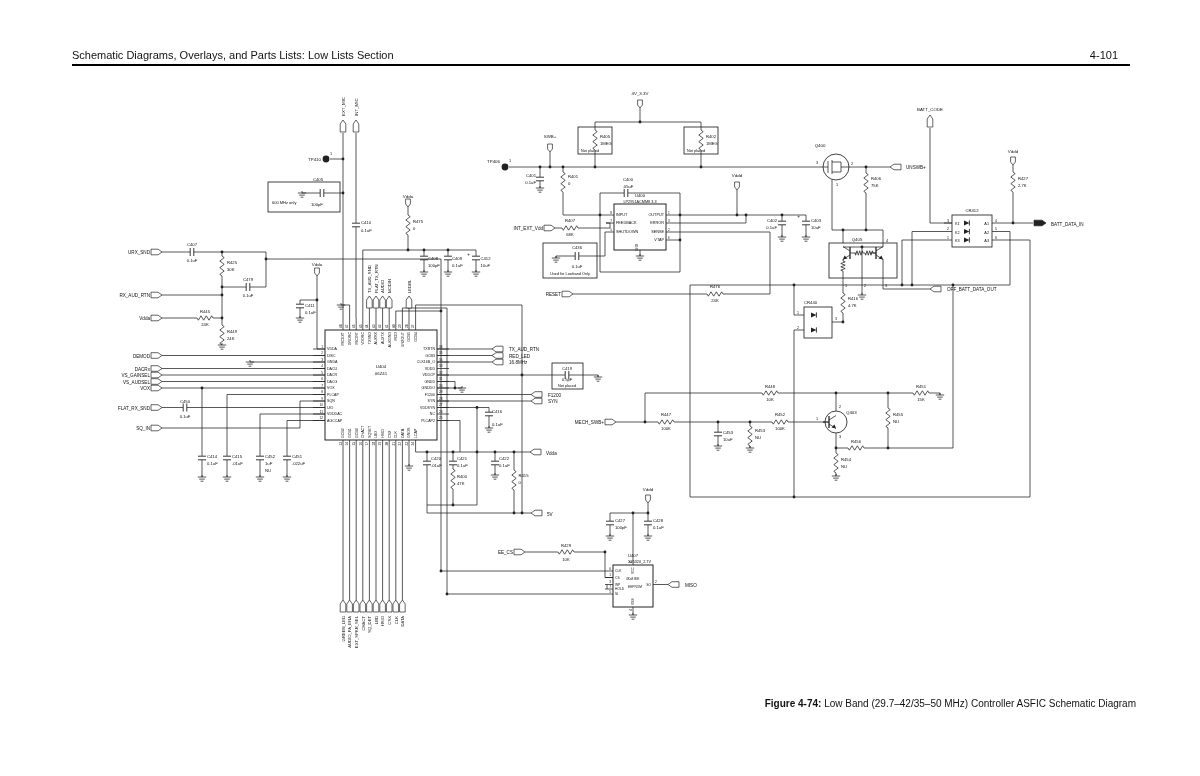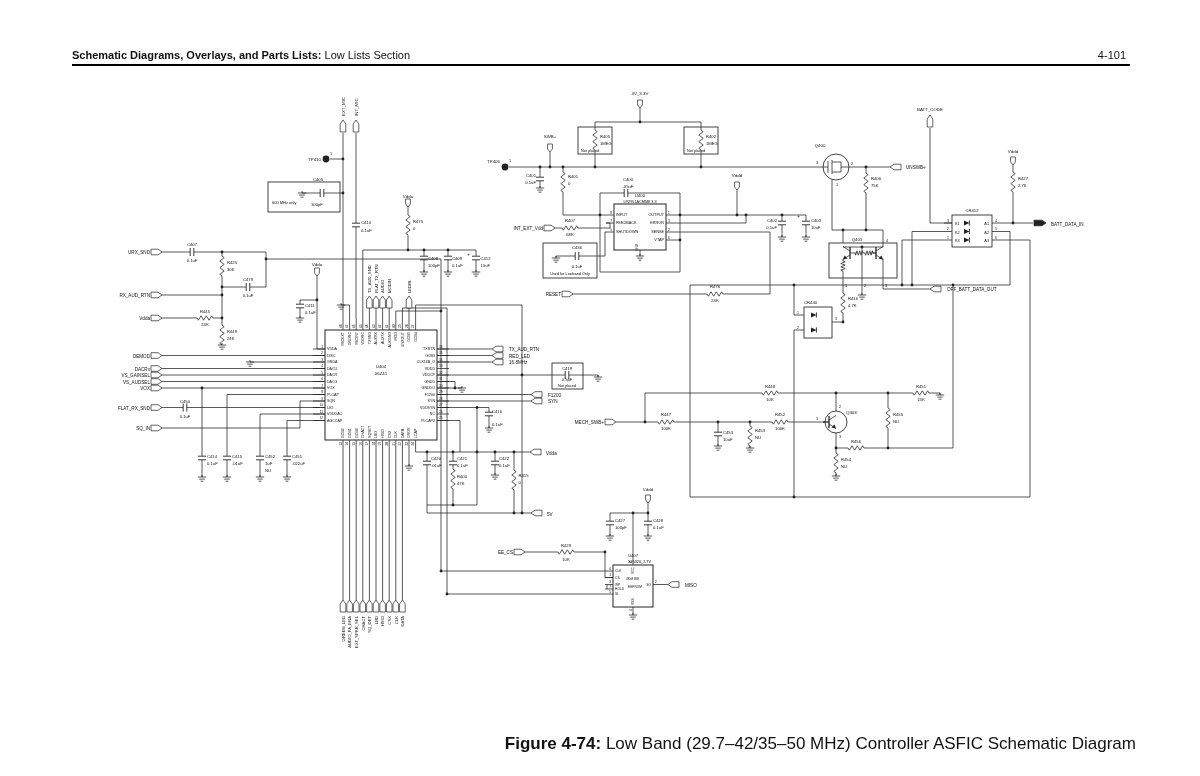--- a/index.html
+++ b/index.html
@@ -1,21 +1,21 @@
 <!DOCTYPE html>
 <html><head>
 <meta charset="utf-8">
 <style>
 html,body{margin:0;padding:0;background:#fff;width:1200px;height:776px;overflow:hidden}
 body{font-family:"Liberation Sans",sans-serif;color:#111}
 #hdr{position:absolute;left:72px;top:49px;font-size:11px;white-space:nowrap}
-#hdr b{font-weight:bold}
-#pg{position:absolute;right:74px;top:49px;font-size:11px}
+#hdr b{font-weight:normal}
+#pg{position:absolute;right:82px;top:49px;font-size:11px}
 #rule{position:absolute;left:72px;top:64px;width:1058px;height:2px;background:#000}
-#ftr{position:absolute;right:64px;top:734px;font-size:17px;white-space:nowrap}
+#ftr{position:absolute;right:64px;top:698px;font-size:10px;white-space:nowrap}
 svg text{font-family:"Liberation Sans",sans-serif;fill:#111}
 </style>
 </head>
 <body>
 
 
 <div id="hdr"><b>Schematic Diagrams, Overlays, and Parts Lists:</b><span> Low Lists Section</span></div>
 <div id="pg">4-101</div>
 <div id="rule"></div>
 <svg id="schem" width="1200" height="776" viewBox="0 0 1200 776" xmlns="http://www.w3.org/2000/svg">

